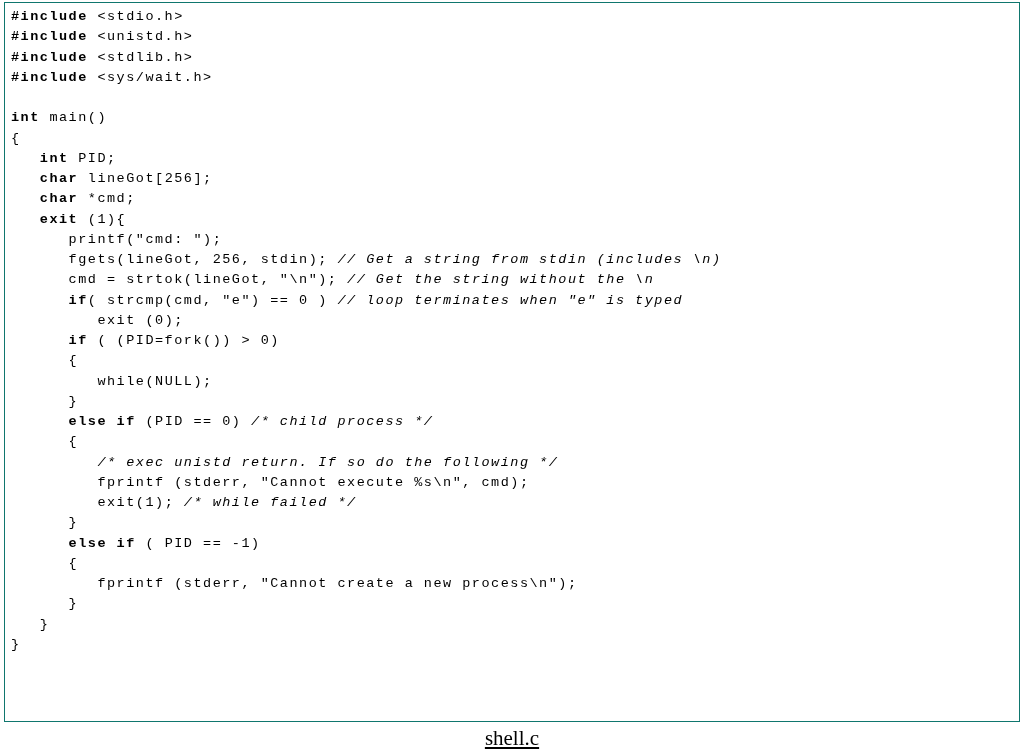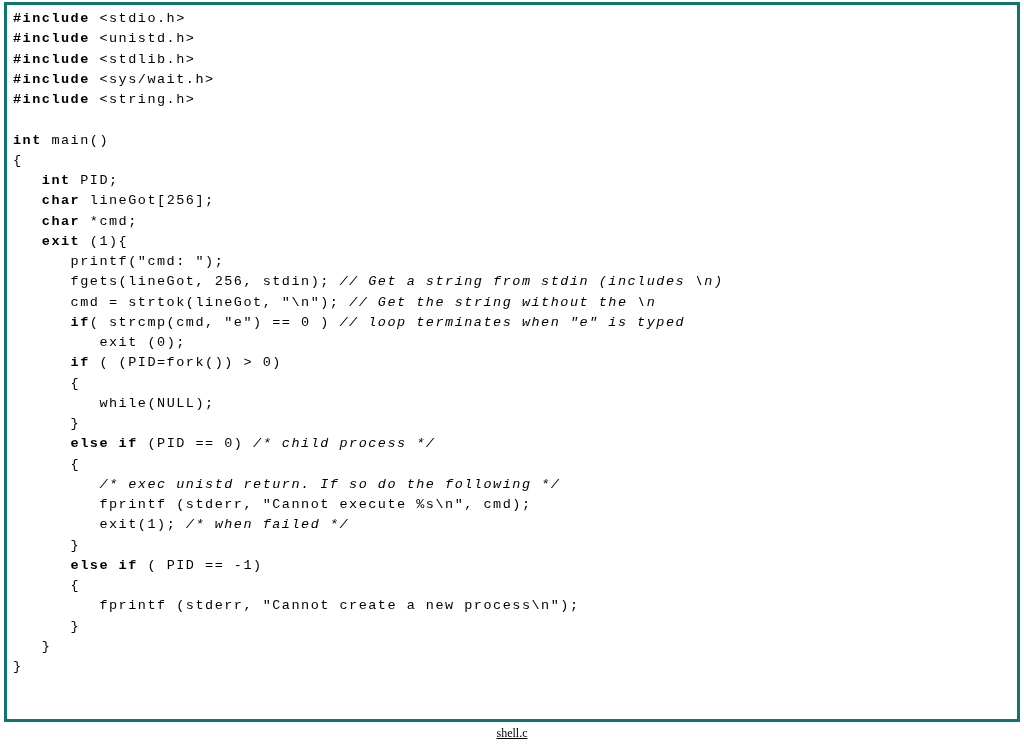--- a/index.html
+++ b/index.html
@@ -8,21 +8,21 @@
       box-sizing: border-box;
     }
     body {
       background: #ffffff;
       font-family: 'Courier New', Courier, monospace;
       width: 1024px;
       height: 751px;
       position: relative;
     }
     .code-frame {
-      border: 3px solid #0f766e;
+      border: 1px solid #0f766e;
       width: 1016px;
       margin: 2px 4px;
       padding: 4px 6px;
       height: 720px;
     }
     .code-line {
       font-size: 13.5px;
       line-height: 1.5;
       white-space: pre;
       letter-spacing: 1.5px;
@@ -30,56 +30,55 @@
     }
     .bold {
       font-weight: bold;
     }
     .italic {
       font-style: italic;
     }
     .caption {
       text-align: center;
       font-family: 'Times New Roman', serif;
-      font-size: 12px;
+      font-size: 21px;
       margin-top: 4px;
       text-decoration: underline;
     }
   </style>
 </head>
 <body>
 
 <div class="code-frame">
   <div id="code-container">
       <div class="code-line"><span></span><span class="bold">#include</span><span> &lt;stdio.h&gt;</span></div>
       <div class="code-line"><span></span><span class="bold">#include</span><span> &lt;unistd.h&gt;</span></div>
       <div class="code-line"><span></span><span class="bold">#include</span><span> &lt;stdlib.h&gt;</span></div>
       <div class="code-line"><span></span><span class="bold">#include</span><span> &lt;sys/wait.h&gt;</span></div>
-      <div class="code-line"><span></span><span class="bold">#include</span><span> &lt;string.h&gt;</span></div>
       <div class="code-line"><span></span><span> </span></div>
       <div class="code-line"><span></span><span class="bold">int</span><span> main()</span></div>
       <div class="code-line"><span></span><span>{</span></div>
       <div class="code-line"><span>   </span><span class="bold">int</span><span> PID;</span></div>
       <div class="code-line"><span>   </span><span class="bold">char</span><span> lineGot[256];</span></div>
       <div class="code-line"><span>   </span><span class="bold">char</span><span> *cmd;</span></div>
       <div class="code-line"><span>   </span><span class="bold">exit</span><span> (1){</span></div>
       <div class="code-line"><span>      </span><span>printf("cmd: ");</span></div>
       <div class="code-line"><span>      </span><span>fgets(lineGot, 256, stdin); </span><span class="italic">// Get a string from stdin (includes \n)</span></div>
       <div class="code-line"><span>      </span><span>cmd = strtok(lineGot, "\n"); </span><span class="italic">// Get the string without the \n</span></div>
       <div class="code-line"><span>      </span><span class="bold">if</span><span>( strcmp(cmd, "e") == 0 ) </span><span class="italic">// loop terminates when "e" is typed</span></div>
       <div class="code-line"><span>         </span><span>exit (0);</span></div>
       <div class="code-line"><span>      </span><span class="bold">if</span><span> ( (PID=fork()) &gt; 0)</span></div>
       <div class="code-line"><span>      </span><span>{</span></div>
       <div class="code-line"><span>         </span><span>while(NULL);</span></div>
       <div class="code-line"><span>      </span><span>}</span></div>
       <div class="code-line"><span>      </span><span class="bold">else if</span><span> (PID == 0) </span><span class="italic">/* child process */</span></div>
       <div class="code-line"><span>      </span><span>{</span></div>
       <div class="code-line"><span>         </span><span class="italic">/* exec unistd return. If so do the following */</span></div>
       <div class="code-line"><span>         </span><span>fprintf (stderr, "Cannot execute %s\n", cmd);</span></div>
-      <div class="code-line"><span>         </span><span>exit(1); </span><span class="italic">/* when failed */</span></div>
+      <div class="code-line"><span>         </span><span>exit(1); </span><span class="italic">/* while failed */</span></div>
       <div class="code-line"><span>      </span><span>}</span></div>
       <div class="code-line"><span>      </span><span class="bold">else if</span><span> ( PID == -1)</span></div>
       <div class="code-line"><span>      </span><span>{</span></div>
       <div class="code-line"><span>         </span><span>fprintf (stderr, "Cannot create a new process\n");</span></div>
       <div class="code-line"><span>      </span><span>}</span></div>
       <div class="code-line"><span>   </span><span>}</span></div>
       <div class="code-line"><span></span><span>}</span></div>
     </div>
 </div>
 <div class="caption">shell.c</div>

